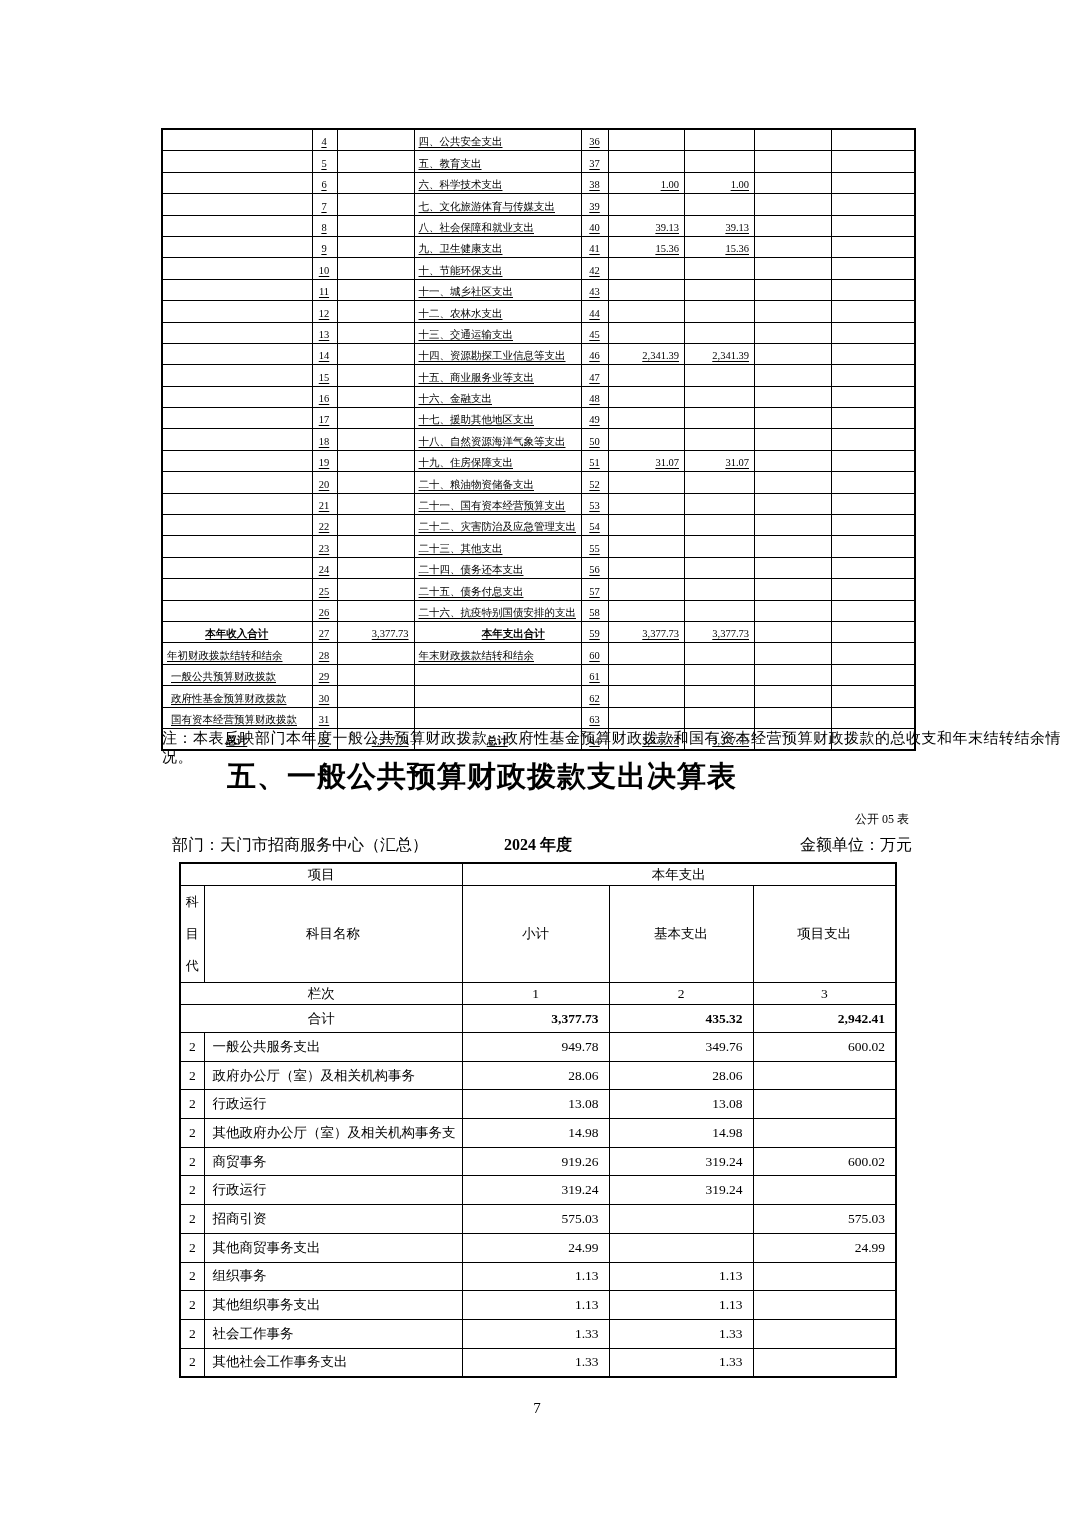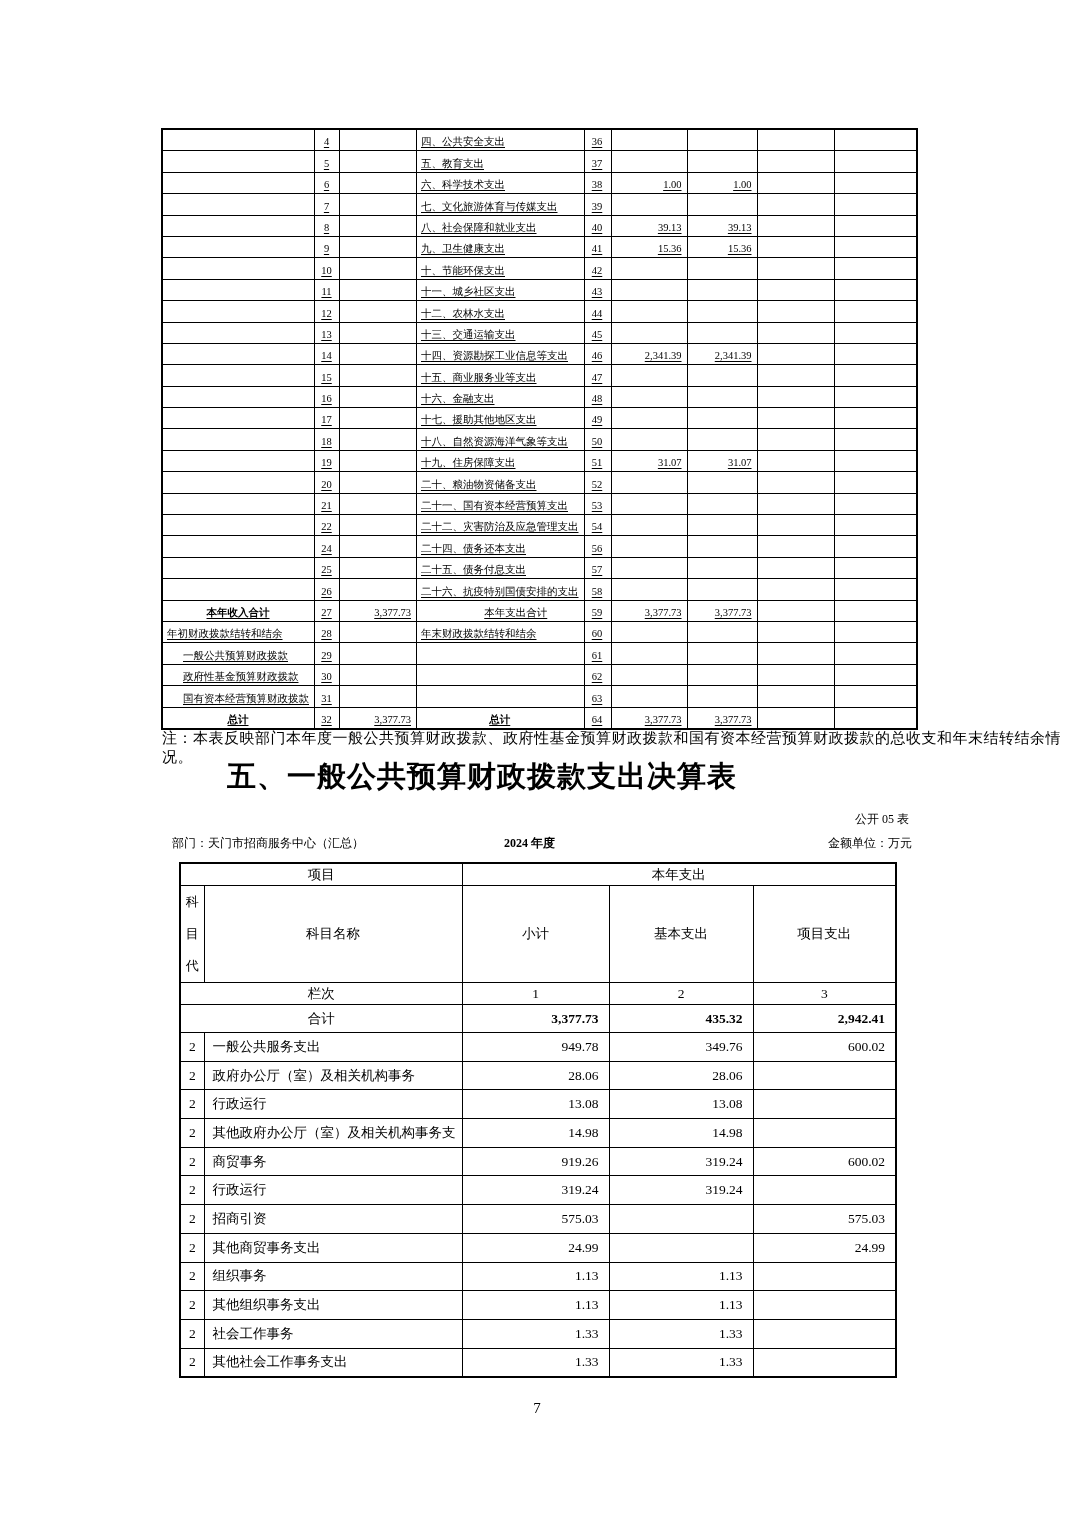--- a/index.html
+++ b/index.html
@@ -12,30 +12,30 @@
   table{border-collapse:collapse;table-layout:fixed;}
   .t1{position:absolute;left:161px;top:128px;border:2px solid #000;}
   .t1 td{
     border:1px solid #000;height:18.4px;font-size:10.5px;line-height:12px;
     padding:0 5px 2px 4px;vertical-align:bottom;overflow:hidden;white-space:nowrap;
   }
   .t1 .c0,.t1 .c3{text-align:left;}
   .t1 .c1,.t1 .c4{text-align:center;}
   .t1 .c2,.t1 .c5,.t1 .c6,.t1 .c7,.t1 .c8{text-align:right;}
   .t1 .boldlab{font-weight:bold;text-align:center;}
-  .t1 .indent{padding-left:20px;}
+  .t1 .indent{padding-left:8px;}
   .u{text-decoration:underline;text-underline-offset:2px;text-decoration-thickness:1px;}
   .note{position:absolute;left:162px;top:729px;font-size:15px;letter-spacing:.5px;}
   
   .sec-title{
     position:absolute;left:227px;top:757px;font-size:29px;font-weight:bold;
     font-family:Liberation Mono, monospace;letter-spacing:1px;
   }
   .pubcode{position:absolute;left:161px;top:811px;width:748px;text-align:right;font-size:12px;}
-  .deptline{position:absolute;left:161px;top:835px;width:753px;height:22px;font-size:12px;}
+  .deptline{position:absolute;left:161px;top:835px;width:753px;height:22px;font-size:16px;}
   .deptline .dept{position:absolute;left:11px;top:0;}
   .deptline .year{position:absolute;left:343px;top:0;font-weight:bold;}
   .deptline .unit{position:absolute;right:2px;top:0;}
   
   .t2{position:absolute;left:179px;top:862px;border:2px solid #000;}
   .t2 td,.t2 th{border:1px solid #000;font-size:13.5px;font-weight:normal;padding:0 6px;overflow:hidden;}
   .t2 .hrow1 td{height:21px;text-align:center;}
   .t2 .hrow2 td{height:96px;text-align:center;}
   .t2 .hrow3 td{height:21px;text-align:center;}
   .t2 .trow td{height:27px;}
@@ -267,20 +267,31 @@
         <td class="c2"></td>
         <td class="c3"><span class="u">二十二、灾害防治及应急管理支出</span></td>
         <td class="c4"><span class="u">54</span></td>
         <td class="c5"></td>
         <td class="c6"></td>
         <td class="c7"></td>
         <td class="c8"></td>
       </tr>
       <tr>
         <td class="c0"></td>
+        <td class="c1"><span class="u">23</span></td>
+        <td class="c2"></td>
+        <td class="c3"><span class="u">二十三、其他支出</span></td>
+        <td class="c4"><span class="u">55</span></td>
+        <td class="c5"></td>
+        <td class="c6"></td>
+        <td class="c7"></td>
+        <td class="c8"></td>
+      </tr>
+      <tr>
+        <td class="c0"></td>
         <td class="c1"><span class="u">24</span></td>
         <td class="c2"></td>
         <td class="c3"><span class="u">二十四、债务还本支出</span></td>
         <td class="c4"><span class="u">56</span></td>
         <td class="c5"></td>
         <td class="c6"></td>
         <td class="c7"></td>
         <td class="c8"></td>
       </tr>
       <tr>
@@ -302,21 +313,21 @@
         <td class="c4"><span class="u">58</span></td>
         <td class="c5"></td>
         <td class="c6"></td>
         <td class="c7"></td>
         <td class="c8"></td>
       </tr>
       <tr>
         <td class="c0 boldlab"><span class="u" style="font-weight: bold;">本年收入合计</span></td>
         <td class="c1"><span class="u">27</span></td>
         <td class="c2"><span class="u">3,377.73</span></td>
-        <td class="c3 boldlab"><span class="u" style="font-weight: normal; margin-left: 32px;">本年支出合计</span></td>
+        <td class="c3 boldlab"><span class="u" style="font-weight: bold; margin-left: 32px;">本年支出合计</span></td>
         <td class="c4"><span class="u">59</span></td>
         <td class="c5"><span class="u">3,377.73</span></td>
         <td class="c6"><span class="u">3,377.73</span></td>
         <td class="c7"></td>
         <td class="c8"></td>
       </tr>
       <tr>
         <td class="c0"><span class="u">年初财政拨款结转和结余</span></td>
         <td class="c1"><span class="u">28</span></td>
         <td class="c2"></td>

